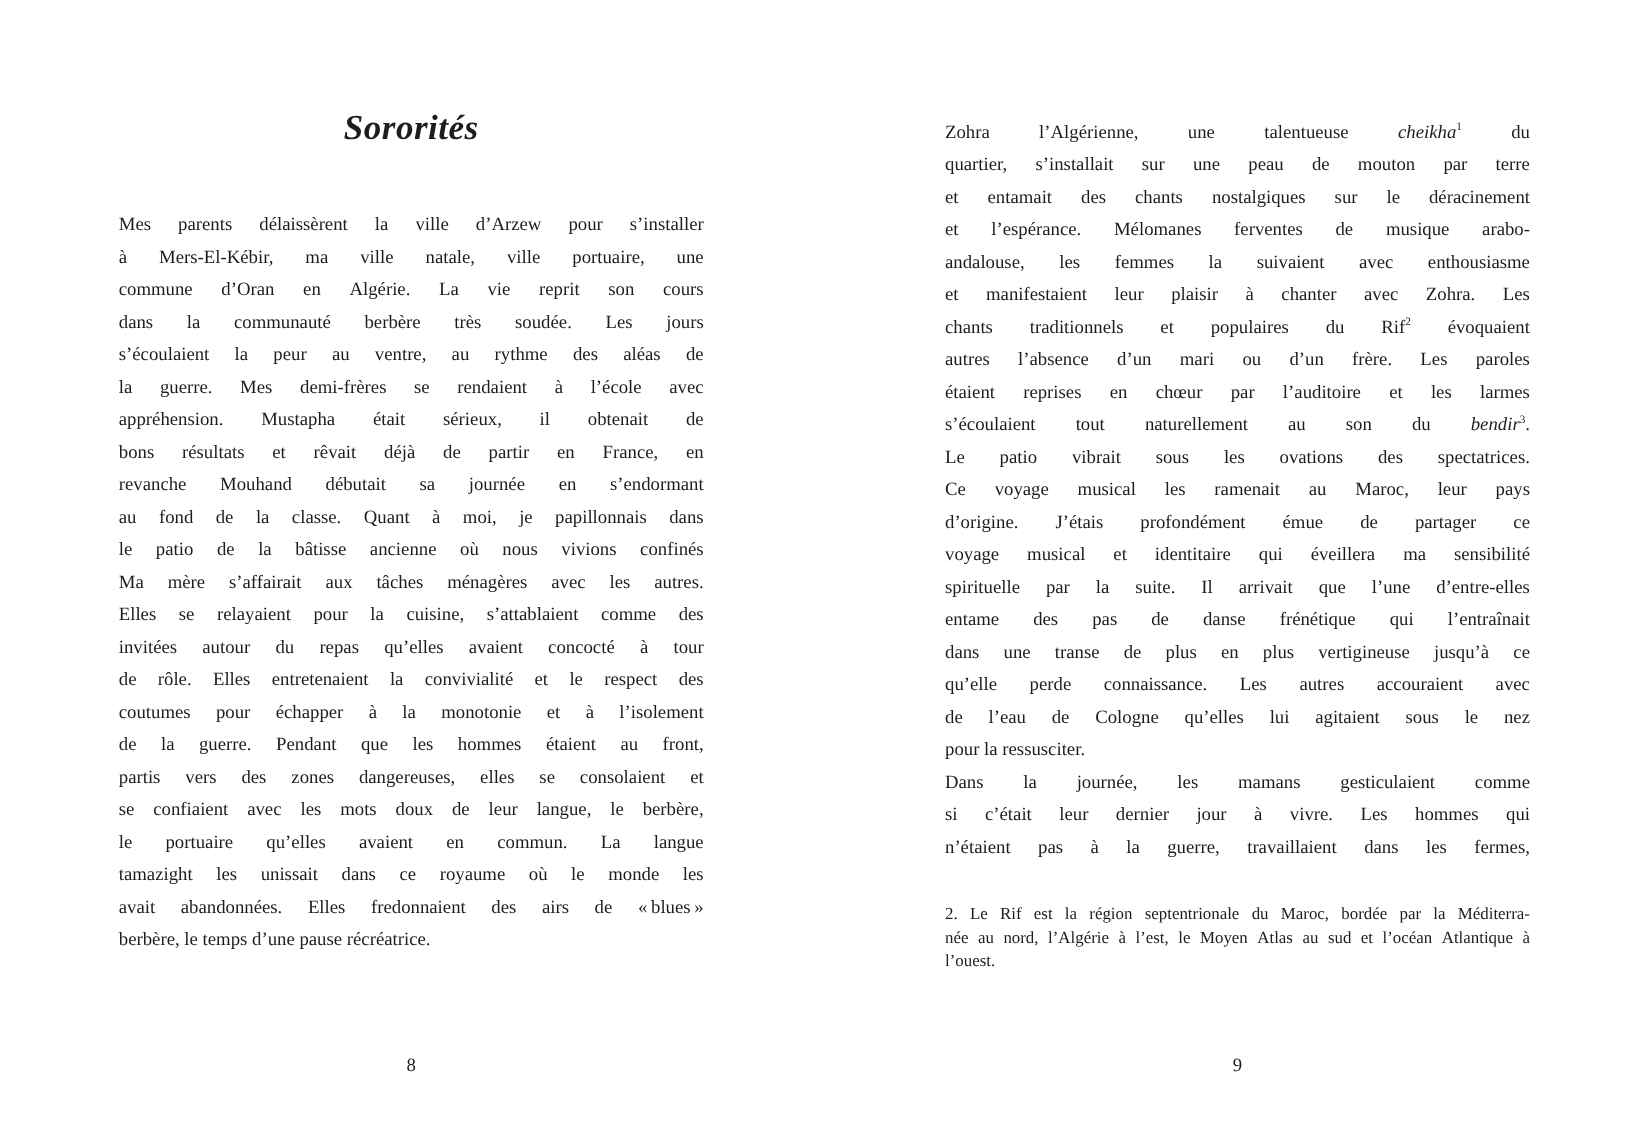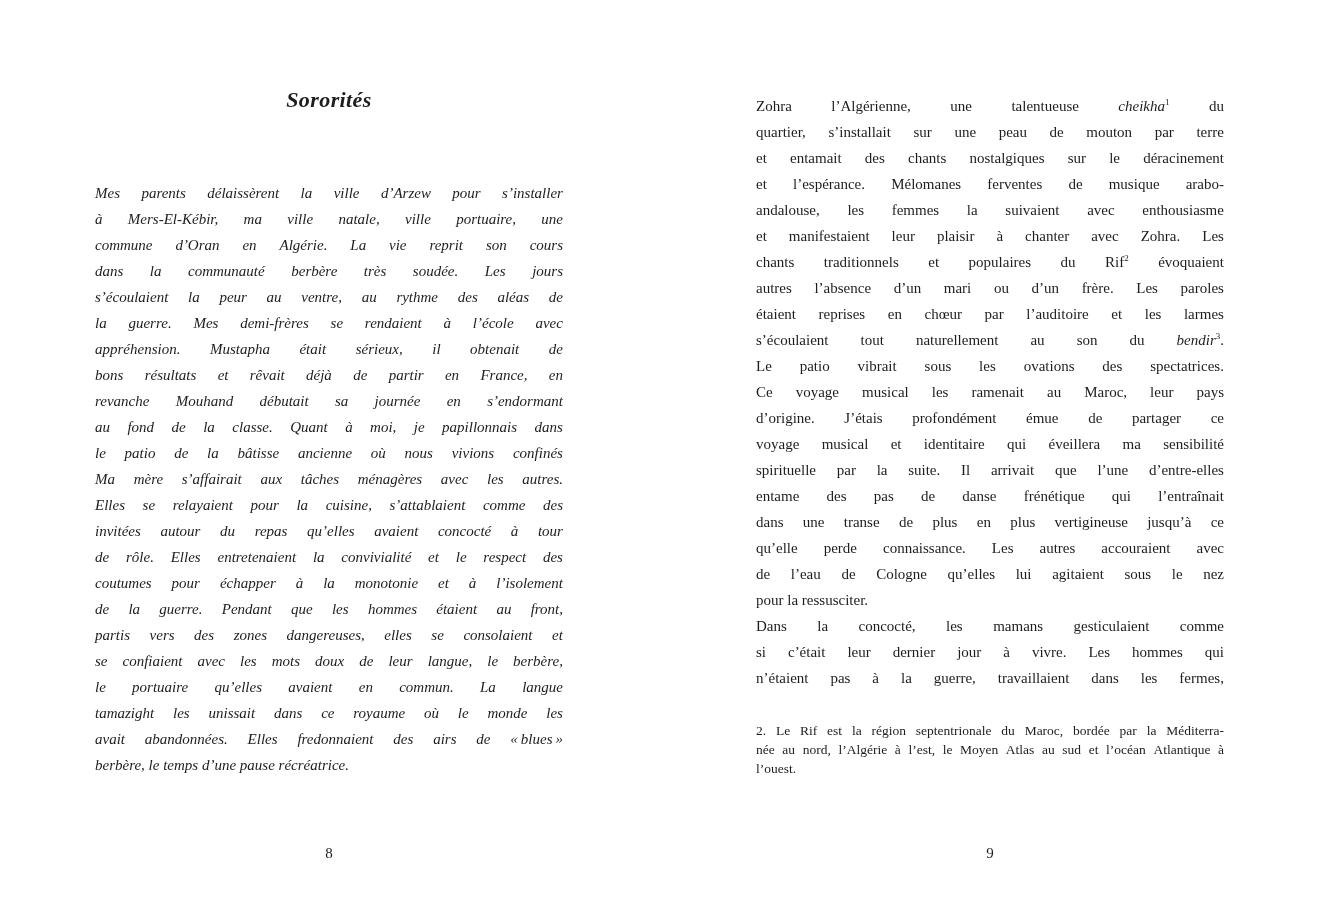--- a/index.html
+++ b/index.html
@@ -14,25 +14,25 @@
     font-family:"Liberation Serif", serif;
     overflow:hidden;
   }
   .page-spread{position:relative;width:1318px;height:903px;background:var(--bg);}
   .column{position:absolute;top:0;height:903px;width:468px;}
   #left-col{left:95px;}
   #right-col{left:756px;}
   .chapter-title{
     position:absolute;top:87px;left:0;right:0;
     text-align:center;
-    font-size:22px;font-weight:bold;font-style:italic;
+    font-size:28px;font-weight:bold;font-style:italic;
     letter-spacing:.4px;
   }
   .body-text{position:absolute;left:0;right:0;font-size:15px;}
-  #left-col .body-text{top:180px;font-style:italic;}
+  #left-col .body-text{top:167px;}
   #right-col .body-text{top:93px;}
   .line{height:26px;line-height:26px;}
   .line.just{display:flex;justify-content:space-between;}
   .line.last{display:block;white-space:pre-wrap;}
   .word{white-space:pre;}
   sup{font-size:.6em;vertical-align:super;line-height:0;}
   i{font-style:italic;}
   .footnotes{position:absolute;left:0;right:0;top:721px;font-size:13.5px;}
   .footnotes .line{height:19px;line-height:19px;}
   .pagenum{
@@ -494,21 +494,21 @@
             <span class="word"><span>sous</span></span>
             <span class="word"><span>le</span></span>
             <span class="word"><span>nez</span></span>
           </div>
           <div class="line last"><span>pour la ressusciter.</span></div>
         </div>
         <div>
           <div class="line just">
             <span class="word"><span>Dans</span></span>
             <span class="word"><span>la</span></span>
-            <span class="word"><span>concocté,</span></span>
+            <span class="word"><span>journée,</span></span>
             <span class="word"><span>les</span></span>
             <span class="word"><span>mamans</span></span>
             <span class="word"><span>gesticulaient</span></span>
             <span class="word"><span>comme</span></span>
           </div>
           <div class="line just">
             <span class="word"><span>si</span></span>
             <span class="word"><span>c’était</span></span>
             <span class="word"><span>leur</span></span>
             <span class="word"><span>dernier</span></span>

